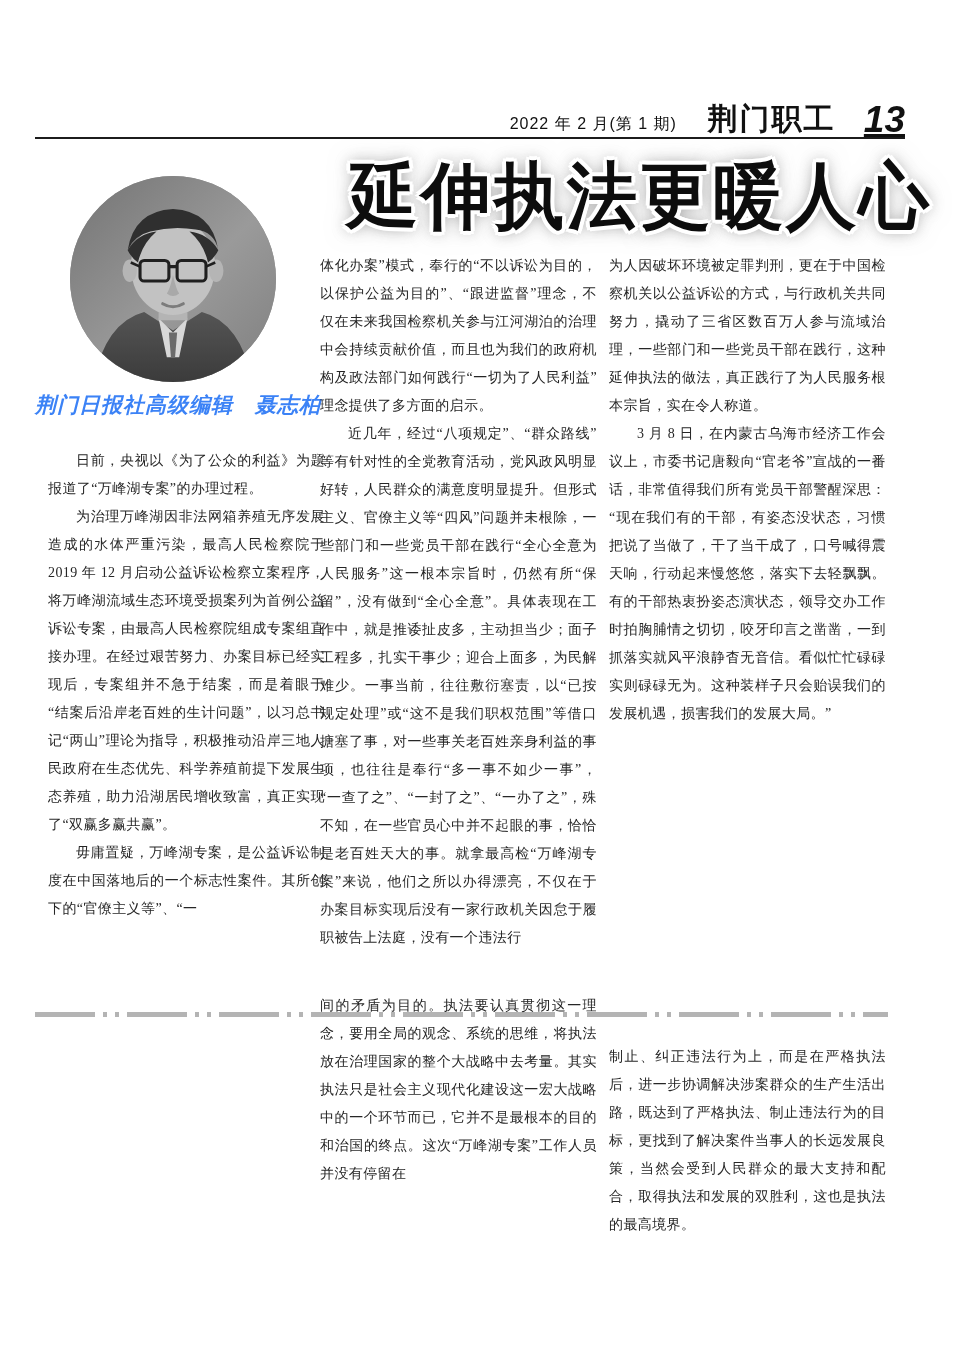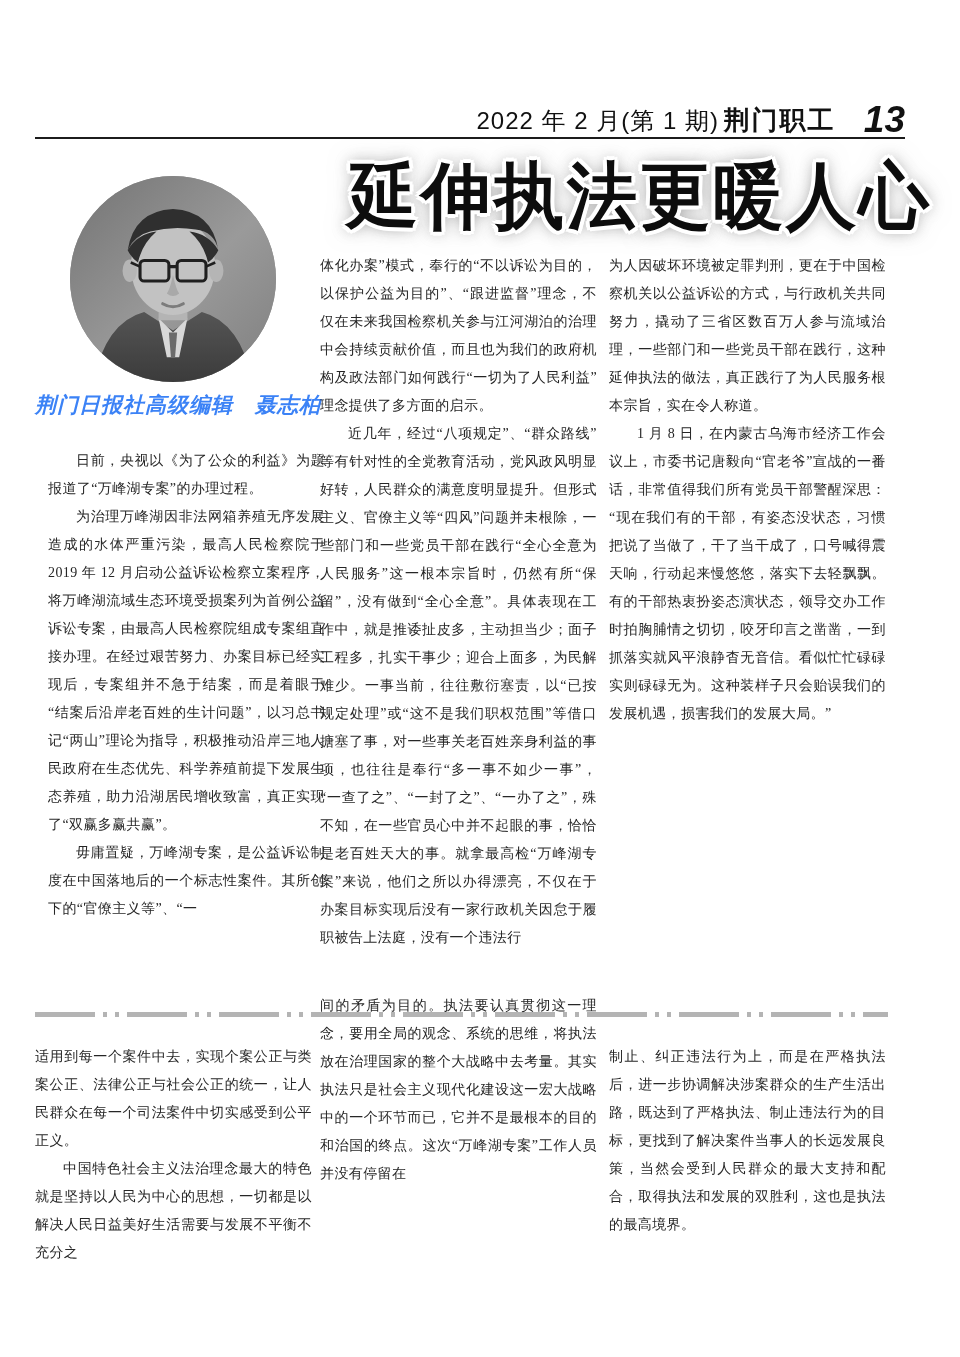--- a/index.html
+++ b/index.html
@@ -13,26 +13,26 @@
     overflow:hidden;
   }
   
   .masthead{
     position:absolute;top:96px;left:35px;right:55px;
     text-align:right;
     font-family:"Liberation Sans","DejaVu Sans",sans-serif;
     color:#111;
     white-space:nowrap;
   }
-  .masthead .issue{font-size:24px;letter-spacing:1px;}
-  .masthead .pub{font-size:26px;letter-spacing:2px;font-weight:bold;}
+  .masthead .issue{font-size:16px;letter-spacing:1px;}
+  .masthead .pub{font-size:30px;letter-spacing:2px;margin-left:26px;font-weight:bold;}
   .masthead .pageno{
     font-size:37px;font-style:italic;font-weight:bold;
     margin-left:24px;letter-spacing:0;
-    position:relative;top:3px;
+    position:relative;top:3px;text-decoration:underline;
   }
   .head-rule{
     position:absolute;top:137px;left:35px;width:870px;height:0;
     border-top:2px solid #1c1c1c;
   }
   
   .cal-title{
     position:absolute;top:150px;left:348px;width:500px;
     text-align:center;
     font-size:70px;font-weight:bold;
@@ -154,29 +154,25 @@
     <p class="indent">毋庸置疑，万峰湖专案，是公益诉讼制度在中国落地后的一个标志性案件。其所创下的“官僚主义等”、“一</p>
   </div>
 
   <div class="col col2">
     <p>体化办案”模式，奉行的“不以诉讼为目的，以保护公益为目的”、“跟进监督”理念，不仅在未来我国检察机关参与江河湖泊的治理中会持续贡献价值，而且也为我们的政府机构及政法部门如何践行“一切为了人民利益”理念提供了多方面的启示。</p>
     <p class="indent">近几年，经过“八项规定”、“群众路线”等有针对性的全党教育活动，党风政风明显好转，人民群众的满意度明显提升。但形式主义、官僚主义等“四风”问题并未根除，一些部门和一些党员干部在践行“全心全意为人民服务”这一根本宗旨时，仍然有所“保留”，没有做到“全心全意”。具体表现在工作中，就是推诿扯皮多，主动担当少；面子工程多，扎实干事少；迎合上面多，为民解难少。一事当前，往往敷衍塞责，以“已按规定处理”或“这不是我们职权范围”等借口搪塞了事，对一些事关老百姓亲身利益的事项，也往往是奉行“多一事不如少一事”，“一查了之”、“一封了之”、“一办了之”，殊不知，在一些官员心中并不起眼的事，恰恰是老百姓天大的事。就拿最高检“万峰湖专案”来说，他们之所以办得漂亮，不仅在于办案目标实现后没有一家行政机关因怠于履职被告上法庭，没有一个违法行</p>
   </div>
 
   <div class="col col3">
     <p>为人因破坏环境被定罪判刑，更在于中国检察机关以公益诉讼的方式，与行政机关共同努力，撬动了三省区数百万人参与流域治理，一些部门和一些党员干部在践行，这种延伸执法的做法，真正践行了为人民服务根本宗旨，实在令人称道。</p>
-    <p class="indent">1 月 8 日，在内蒙古乌海市经济工作会议上，市委书记唐毅向“官老爷”宣战的一番话，非常值得我们所有党员干部警醒深思：“现在我们有的干部，有姿态没状态，习惯把说了当做了，干了当干成了，口号喊得震天响，行动起来慢悠悠，落实下去轻飘飘。有的干部热衷扮姿态演状态，领导交办工作时拍胸脯情之切切，咬牙印言之凿凿，一到抓落实就风平浪静杳无音信。看似忙忙碌碌实则碌碌无为。这种装样子只会贻误我们的发展机遇，损害我们的发展大局。”</p>
+    <p class="indent">3 月 8 日，在内蒙古乌海市经济工作会议上，市委书记唐毅向“官老爷”宣战的一番话，非常值得我们所有党员干部警醒深思：“现在我们有的干部，有姿态没状态，习惯把说了当做了，干了当干成了，口号喊得震天响，行动起来慢悠悠，落实下去轻飘飘。有的干部热衷扮姿态演状态，领导交办工作时拍胸脯情之切切，咬牙印言之凿凿，一到抓落实就风平浪静杳无音信。看似忙忙碌碌实则碌碌无为。这种装样子只会贻误我们的发展机遇，损害我们的发展大局。”</p>
   </div>
 
   <div class="section-divider"></div>
 
-  <div class="col bcol1">
-    <p>适用到每一个案件中去，实现个案公正与类案公正、法律公正与社会公正的统一，让人民群众在每一个司法案件中切实感受到公平正义。</p>
-    <p class="indent">中国特色社会主义法治理念最大的特色就是坚持以人民为中心的思想，一切都是以解决人民日益美好生活需要与发展不平衡不充分之</p>
-  </div>
 
   <div class="col bcol2">
     <p>间的矛盾为目的。执法要认真贯彻这一理念，要用全局的观念、系统的思维，将执法放在治理国家的整个大战略中去考量。其实执法只是社会主义现代化建设这一宏大战略中的一个环节而已，它并不是最根本的目的和治国的终点。这次“万峰湖专案”工作人员并没有停留在</p>
   </div>
 
   <div class="col bcol3">
     <p>制止、纠正违法行为上，而是在严格执法后，进一步协调解决涉案群众的生产生活出路，既达到了严格执法、制止违法行为的目标，更找到了解决案件当事人的长远发展良策，当然会受到人民群众的最大支持和配合，取得执法和发展的双胜利，这也是执法的最高境界。</p>
   </div>
 
 </div>

